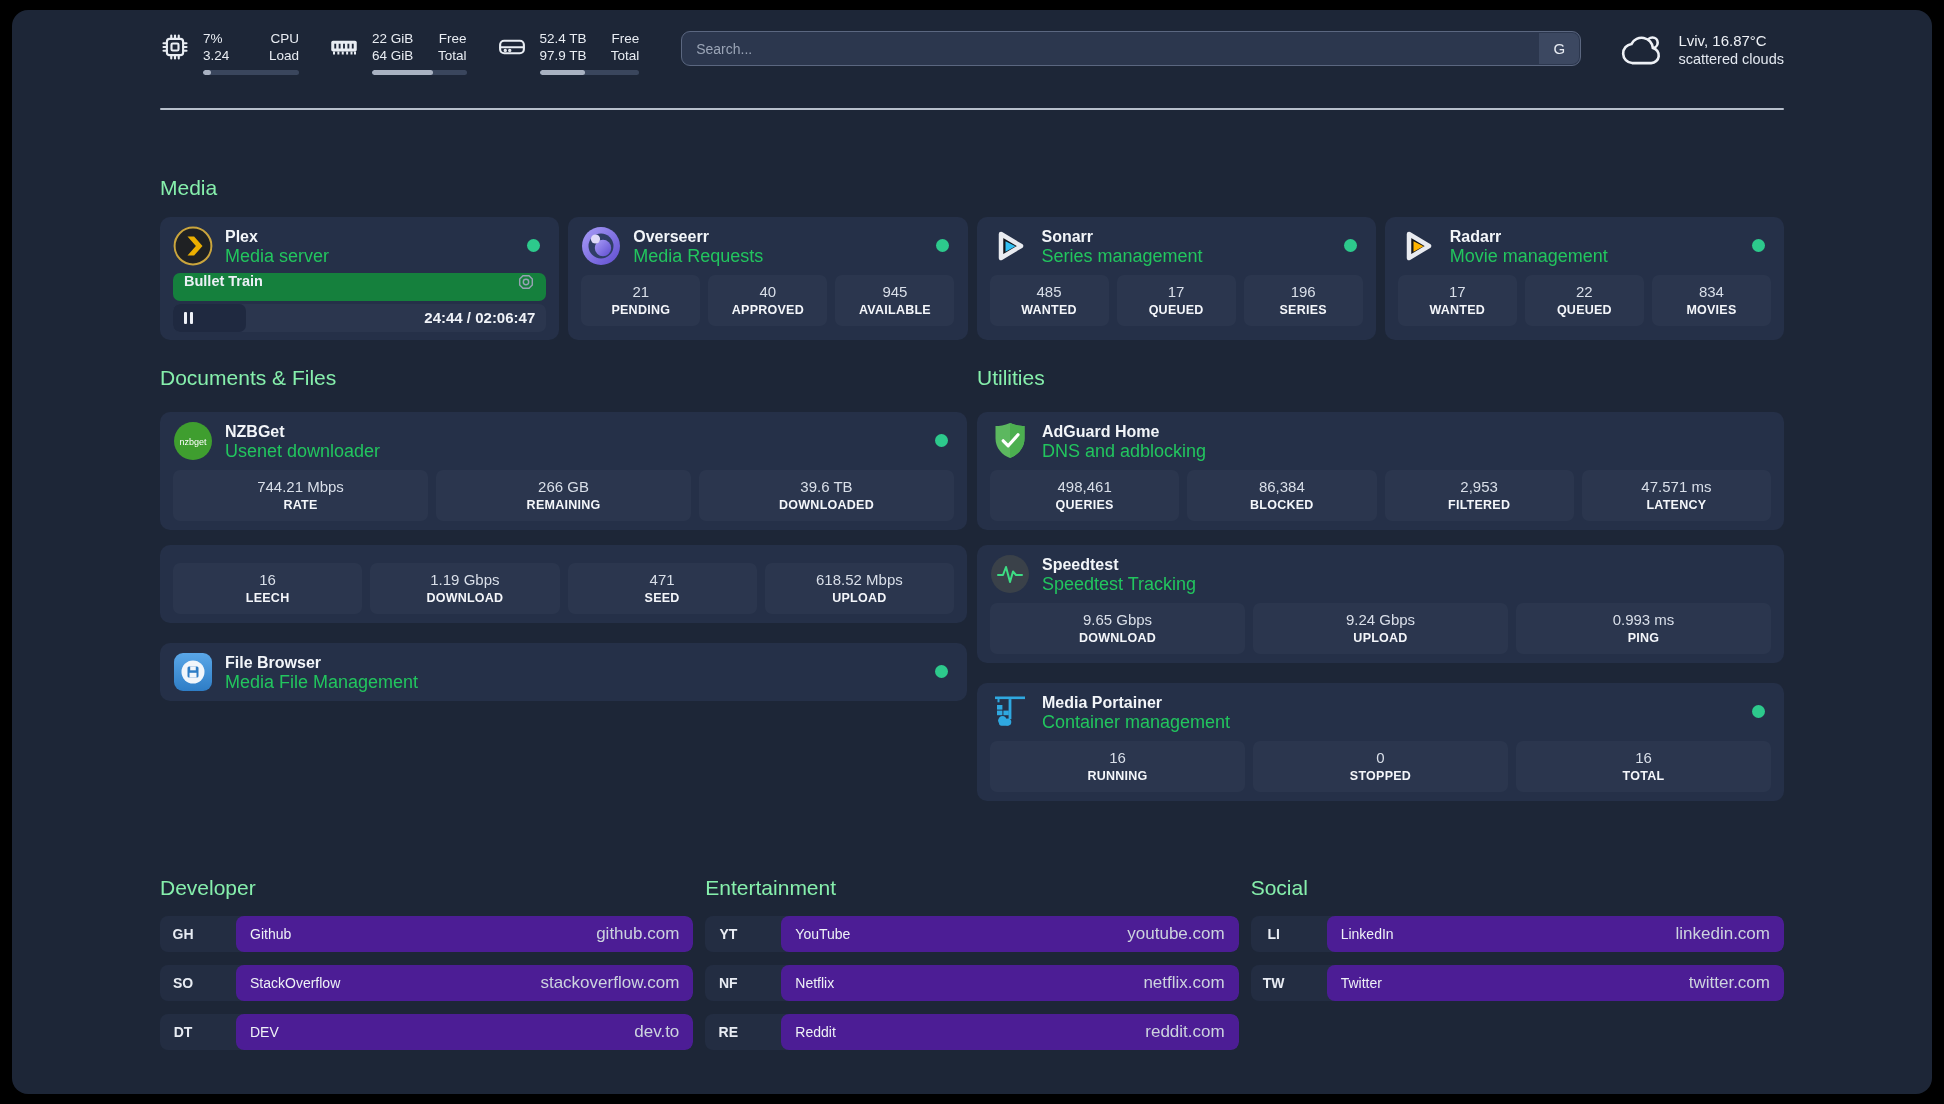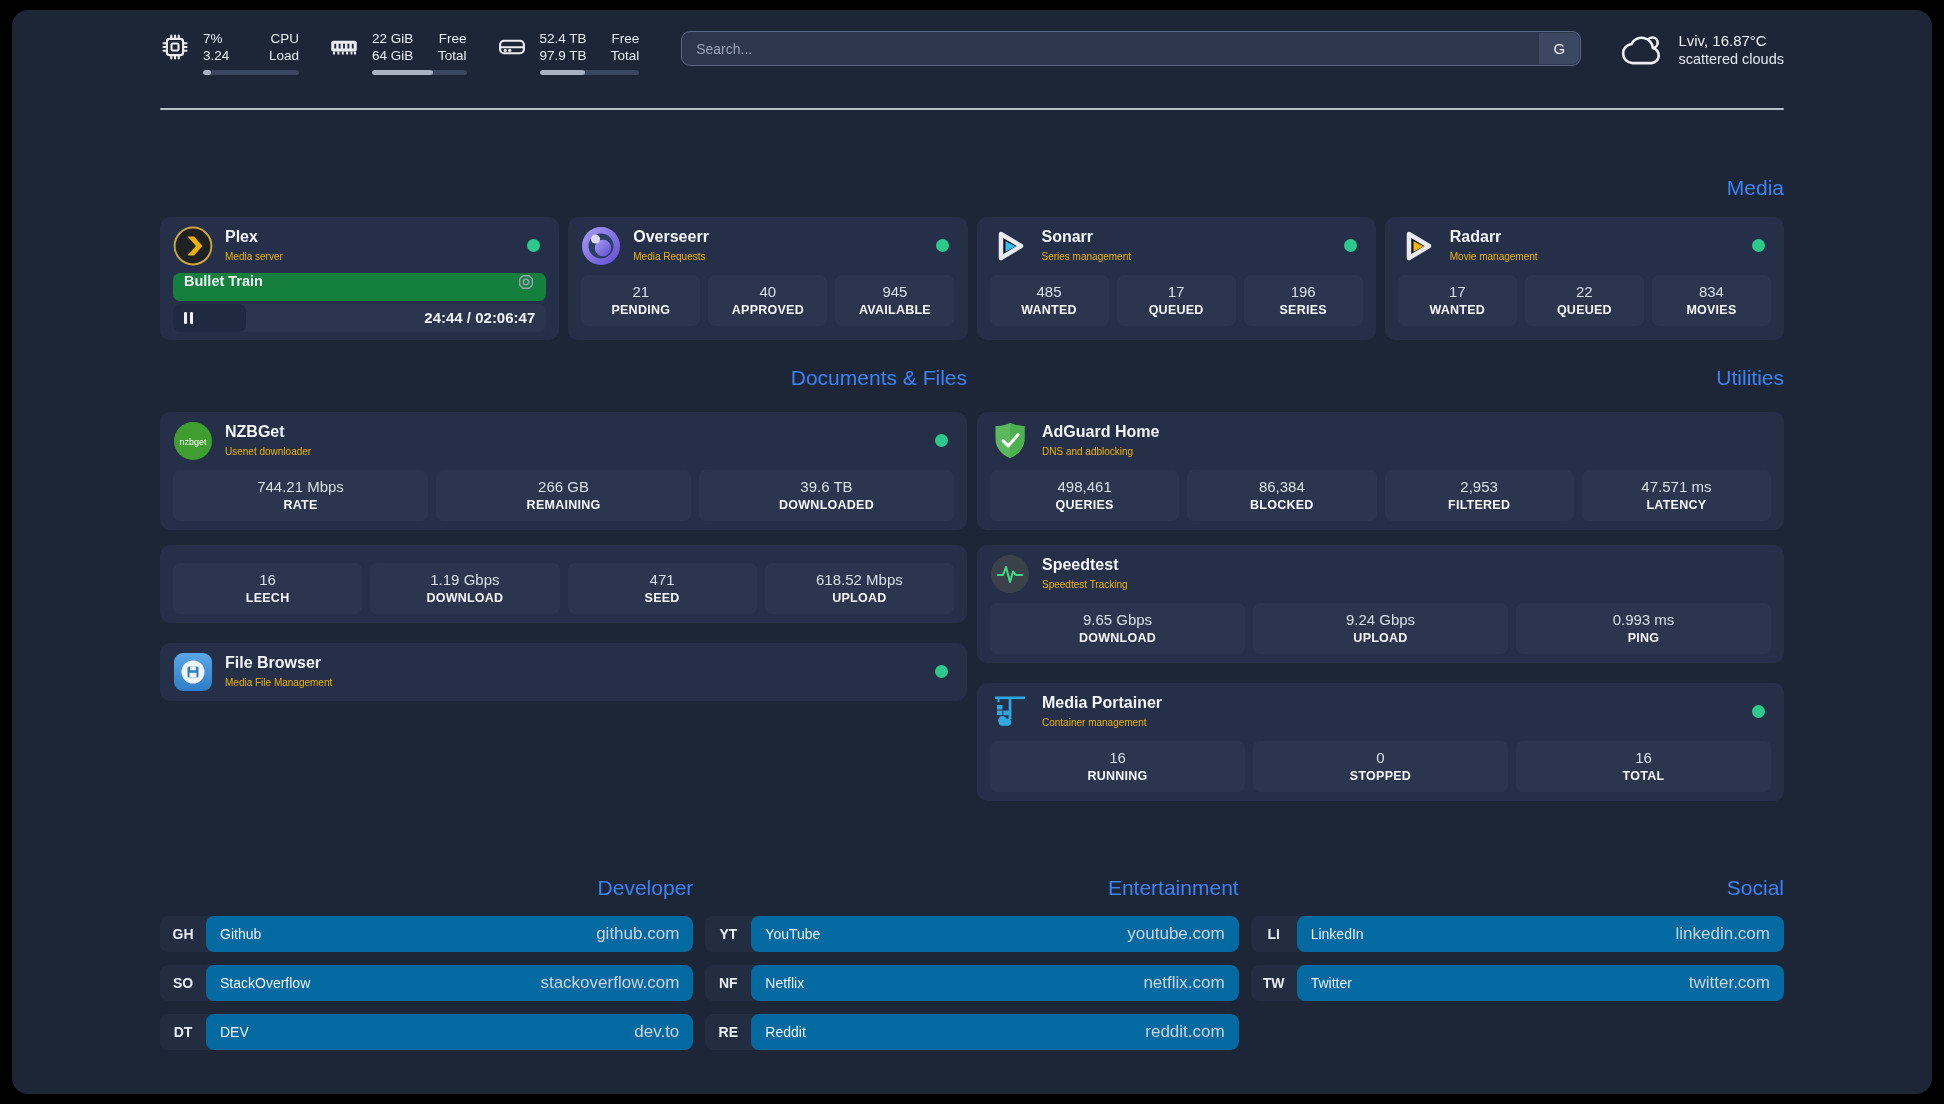--- a/index.html
+++ b/index.html
@@ -27,31 +27,31 @@
 
   .weather{display:flex;gap:13px;align-items:center;margin-top:1px;}
   .weather-icon{width:46px;height:36px;}
   .weather-icon svg{width:100%;height:100%;}
   .w1{font-size:15px;color:#eef1f6;line-height:19px;}
   .w2{font-size:14.5px;color:#e3e8f0;line-height:18px;}
 
   .divider{margin-top:33px;height:2px;background:#c9d0dc;border-radius:1px;opacity:.9;}
 
   
-  .section-title{font-size:21px;color:#3b82f6;font-weight:500;line-height:28px;text-align:right;}
+  .section-title{font-size:21px;color:#86efac;font-weight:500;line-height:28px;}
   .media-title{margin-top:64px;}
   .media-grid{display:grid;grid-template-columns:repeat(4,1fr);gap:9px;margin-top:15px;}
 
   .card{background:#253048;border-radius:10px;padding:9px 13px;box-sizing:border-box;position:relative;cursor:pointer;}
   .media-grid .card{height:123px;}
   .card-head{display:flex;align-items:center;gap:12px;}
   .app-icon{width:40px;height:40px;flex:0 0 auto;}
   .app-icon svg{width:100%;height:100%;display:block;}
   .app-name{font-size:16px;font-weight:600;color:#f2f5f9;line-height:20px;}
-  .app-sub{font-size:10px;color:#eab308;line-height:17px;margin-top:1px;}
+  .app-sub{font-size:18px;color:#22c55e;line-height:17px;margin-top:1px;}
   .status-dot{width:13px;height:13px;border-radius:50%;background:#2dc98c;margin-left:auto;margin-right:6px;flex:0 0 auto;}
 
   .stats{display:flex;gap:8px;margin-top:9px;align-items:center;}
   .stat{flex:1;background:#2b364e;border-radius:7px;text-align:center;padding:7px 4px 8px;}
   .stat-value{font-size:15px;color:#d9dfe9;font-weight:500;line-height:19px;}
   .stat-label{font-size:12.5px;color:#f4f6fa;font-weight:700;line-height:16px;margin-top:1px;letter-spacing:.02em;}
 
   
   .now-playing{margin-top:7px;}
   .np-title-row{background:#15803d;border-radius:7px;height:28px;display:flex;align-items:flex-start;justify-content:space-between;padding:0 11px;gap:31px;}
@@ -66,21 +66,21 @@
   .mid-grid{display:grid;grid-template-columns:1fr 1fr;gap:10px;margin-top:24px;align-items:start;}
   .col-title{margin-bottom:20px;}
   .col .card{margin-bottom:15px;}
   .col .card.tall{margin-bottom:20px;}
 
   
   .links-grid{display:grid;grid-template-columns:repeat(3,1fr);gap:12px;margin-top:58px;align-items:start;}
   .links-title{margin-bottom:14px;}
   .link-row{display:flex;height:36px;margin-bottom:13px;background:#232d42;border-radius:8px;overflow:hidden;cursor:pointer;}
   .link-abbr{width:46px;display:flex;align-items:center;justify-content:center;color:#e8ecf3;font-size:14px;font-weight:600;flex:0 0 auto;}
-  .link-bar{flex:1;background:#0369a1;border-radius:8px;display:flex;align-items:center;justify-content:space-between;padding:0 14px;}
+  .link-bar{flex:1;background:#4c1d95;border-radius:8px;display:flex;align-items:center;justify-content:space-between;padding:0 14px;margin-left:30px;}
   .link-name{font-size:14px;color:#eef1f6;font-weight:500;}
   .link-url{font-size:17px;color:#ccd3de;}
 </style>
 </head>
 <body>
 
 <div class="page">
 <div class="content">
 
   <div class="topbar">

